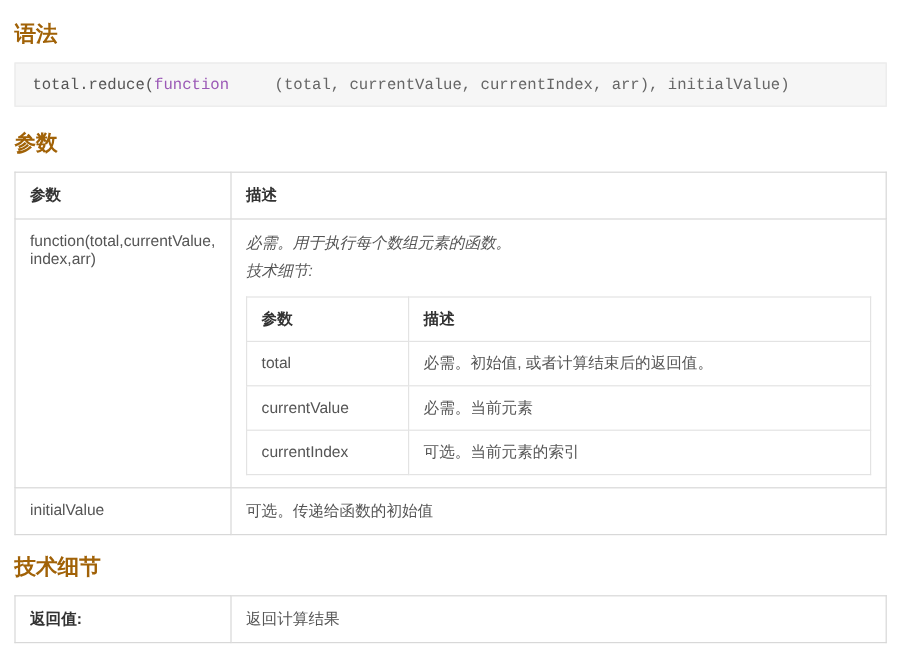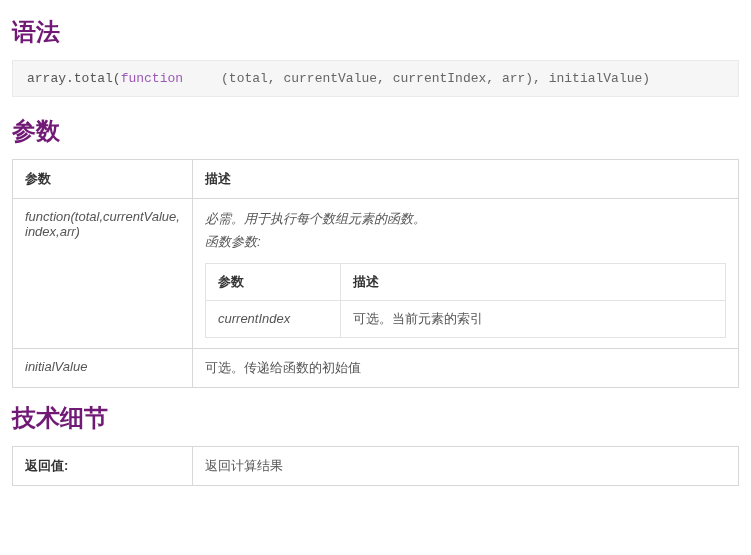--- a/index.html
+++ b/index.html
@@ -8,24 +8,24 @@
   body {
     margin: 0;
     padding: 6px 12px 10px 12px;
     font-family: "Microsoft YaHei", "PingFang SC", "Helvetica Neue", Arial, sans-serif;
     font-size: 13px;
     color: #333;
     background: #fff;
     position: relative;
   }
   h2 {
-    font-size: 24px;
+    font-size: 18px;
     font-weight: bold;
     margin: 10px 0 12px 0;
-    color: #701a75;
+    color: #a16207;
   }
   .code-block {
     background: #f6f6f6;
     border: 1px solid #eaeaea;
     padding: 10px 14px;
     font-family: Consolas, "Courier New", monospace;
     font-size: 13px;
     color: #555;
     margin-bottom: 18px;
     white-space: pre;
@@ -43,21 +43,21 @@
     padding: 10px 12px;
     text-align: left;
     vertical-align: top;
     color: #555;
   }
   table.outer > tbody > tr > th {
     font-weight: bold;
     color: #333;
   }
   .col-param { width: 180px; }
-  .italic { font-style: italic; color: #555; }
+  .italic { color: #555; }
   table.inner {
     border-collapse: collapse;
     width: 100%;
     margin-top: 10px;
   }
   table.inner th, table.inner td {
     border: 1px solid #e3e3e3;
     padding: 9px 12px;
     text-align: left;
     color: #555;
@@ -67,40 +67,48 @@
     color: #333;
   }
   .inner-col-param { width: 135px; }
   .desc-line { margin: 0 0 2px 0; line-height: 1.6; font-style: italic; }
 </style>
 </head>
 <body>
 
 <h2>语法</h2>
 
-<div class="code-block"><span>array.total(</span><span class="kw-purple">function</span><span class="kw-gray">(total, currentValue, currentIndex, arr), initialValue)</span></div>
+<div class="code-block"><span>total.reduce(</span><span class="kw-purple">function</span><span class="kw-gray">(total, currentValue, currentIndex, arr), initialValue)</span></div>
 
 <h2>参数</h2>
 
 <table class="outer">
   <tbody>
     <tr>
       <th class="col-param">参数</th>
       <th>描述</th>
     </tr>
     <tr>
       <td class="italic">function(total,currentValue, index,arr)</td>
       <td>
         <div class="desc-line">必需。用于执行每个数组元素的函数。</div>
-        <div class="desc-line">函数参数:</div>
+        <div class="desc-line">技术细节:</div>
         <table class="inner">
           <tbody>
             <tr>
               <th class="inner-col-param">参数</th>
               <th>描述</th>
+            </tr>
+            <tr>
+              <td class="italic">total</td>
+              <td><span>必需。</span><span class="italic">初始值</span><span>, 或者计算结束后的返回值。</span></td>
+            </tr>
+            <tr>
+              <td class="italic">currentValue</td>
+              <td>必需。当前元素</td>
             </tr>
             <tr>
               <td class="italic">currentIndex</td>
               <td>可选。当前元素的索引</td>
             </tr>
           </tbody>
         </table>
       </td>
     </tr>
     <tr>

